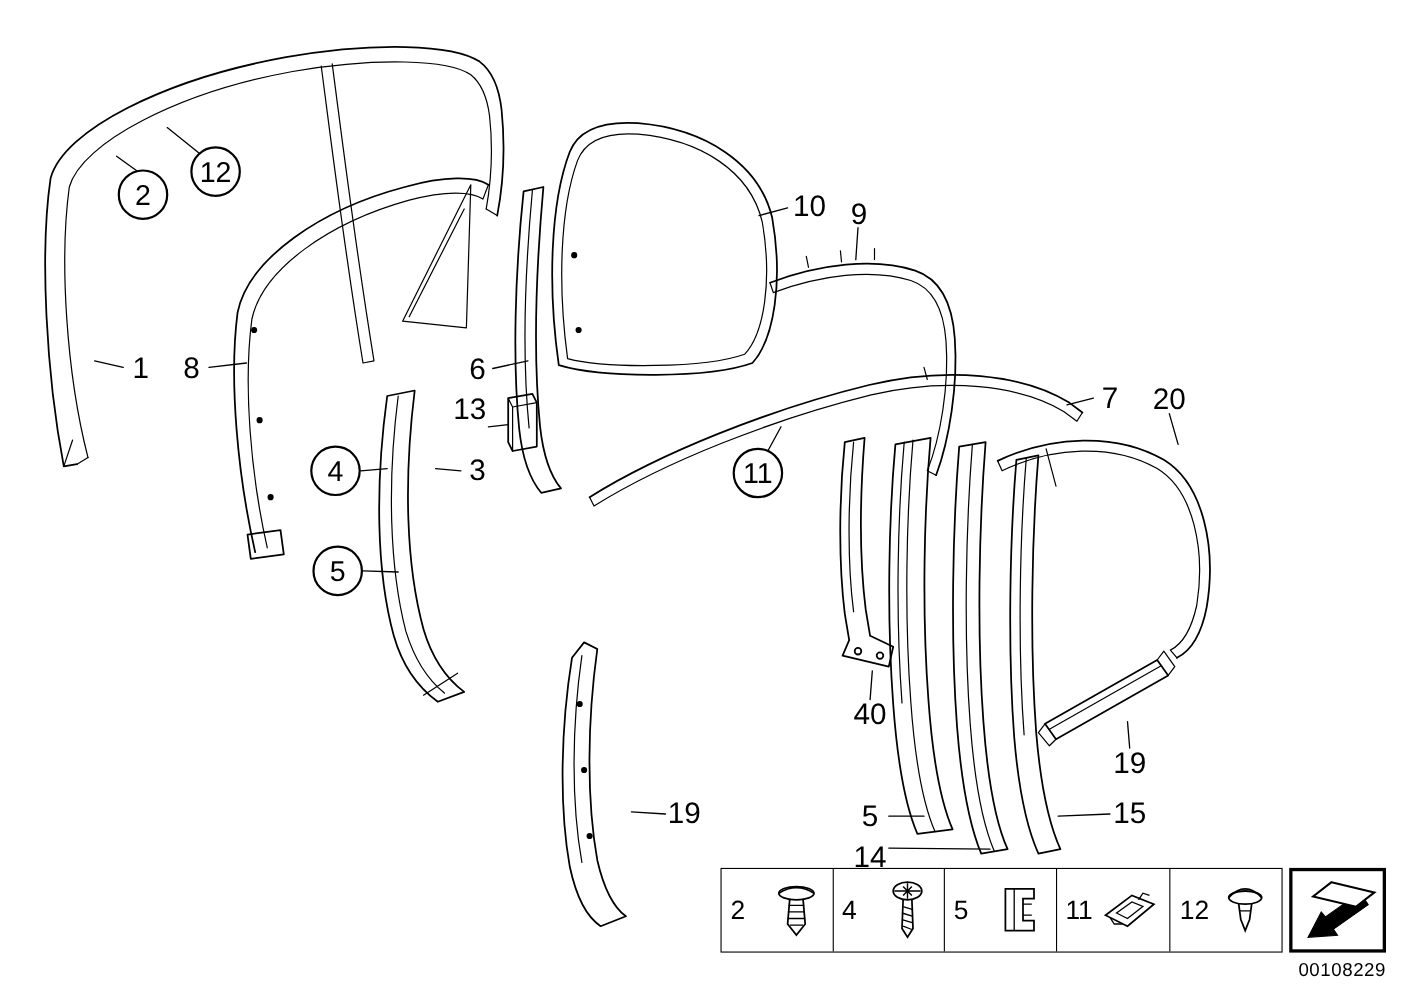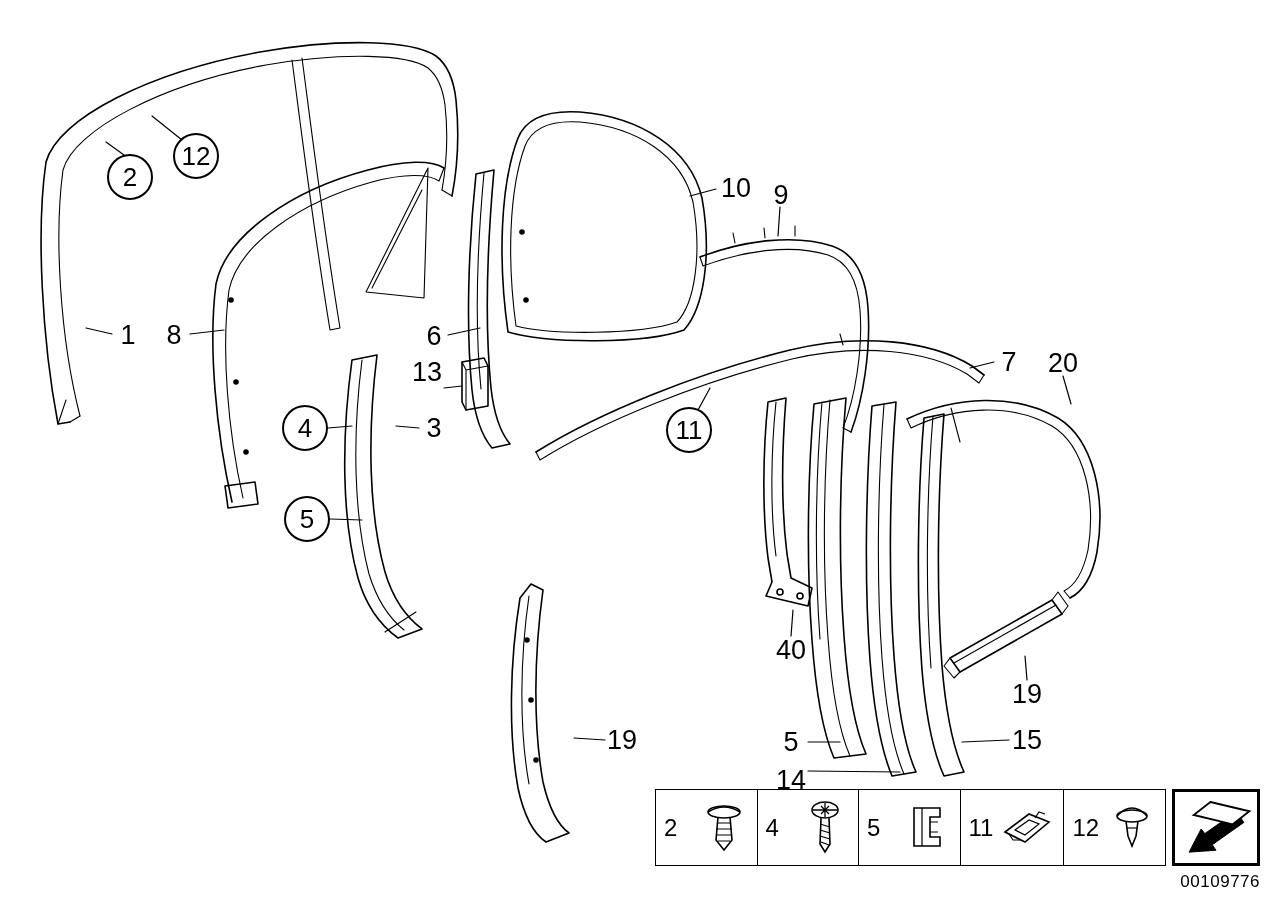--- a/index.html
+++ b/index.html
@@ -263,15 +263,15 @@
 
   </div>
 
   <div class="arrow-box">
     <svg width="78" height="64" viewBox="0 0 84 64">
       <polygon points="64,14 72,26 38,50 42,56 13,58 26,33 30,38" fill="#000" stroke="#000" stroke-width="1"></polygon>
       <polygon points="36,4 78,14 60,28 18,18" fill="#fff" stroke="#000" stroke-width="2"></polygon>
     </svg>
   </div>
 
-  <div class="doc-number">00109776</div>
+  <div class="doc-number">00108229</div>
 
 </div>
 
 </body></html>

